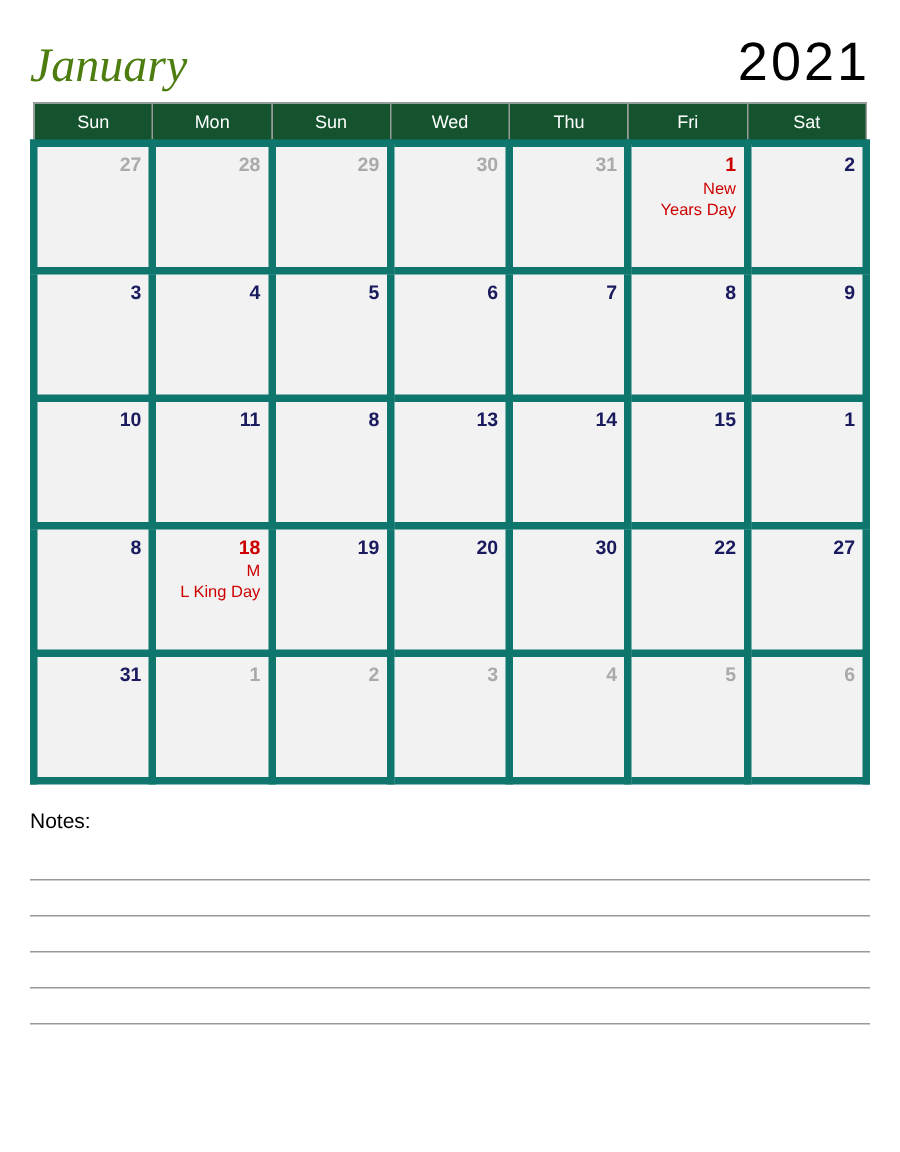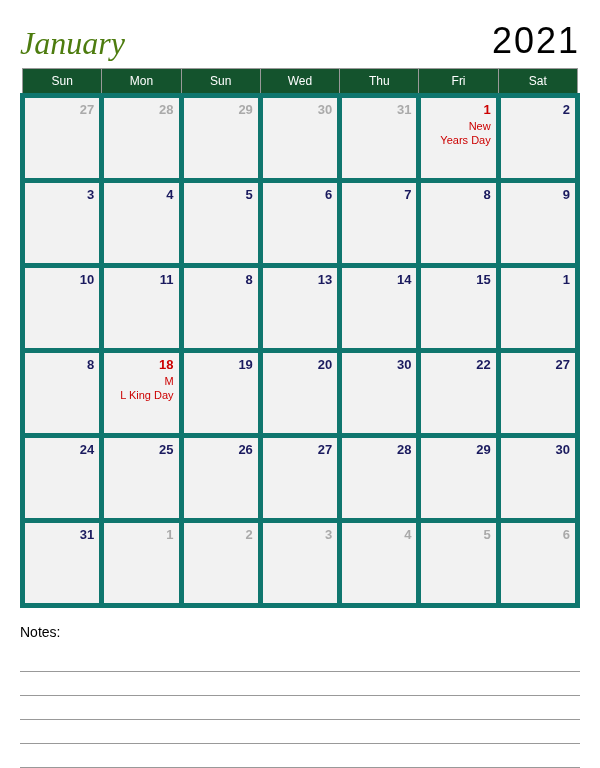--- a/index.html
+++ b/index.html
@@ -212,43 +212,20 @@
         </td>
         <td>
           <span class="day-num">22</span>
         </td>
         <td>
           <span class="day-num">27</span>
         </td>
       </tr>
       <tr>
         <td>
-          <span class="day-num">24</span>
-        </td>
-        <td>
-          <span class="day-num">25</span>
-        </td>
-        <td>
-          <span class="day-num">26</span>
-        </td>
-        <td>
-          <span class="day-num">27</span>
-        </td>
-        <td>
-          <span class="day-num">28</span>
-        </td>
-        <td>
-          <span class="day-num">29</span>
-        </td>
-        <td>
-          <span class="day-num">30</span>
-        </td>
-      </tr>
-      <tr>
-        <td>
           <span class="day-num">31</span>
         </td>
         <td class="outside-month">
           <span class="day-num gray">1</span>
         </td>
         <td class="outside-month">
           <span class="day-num gray">2</span>
         </td>
         <td class="outside-month">
           <span class="day-num gray">3</span>

